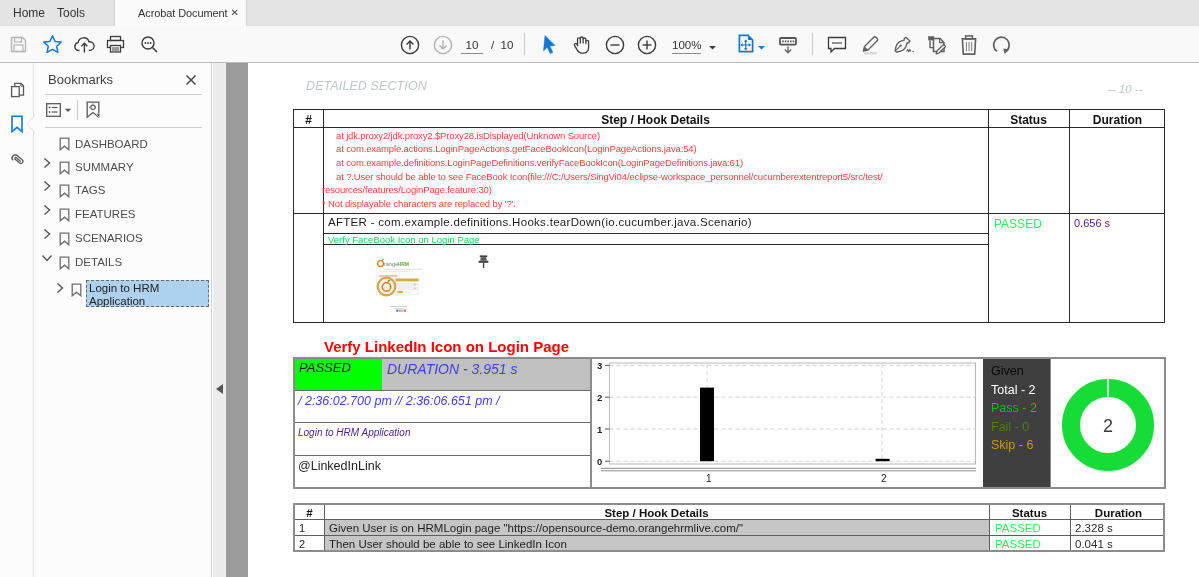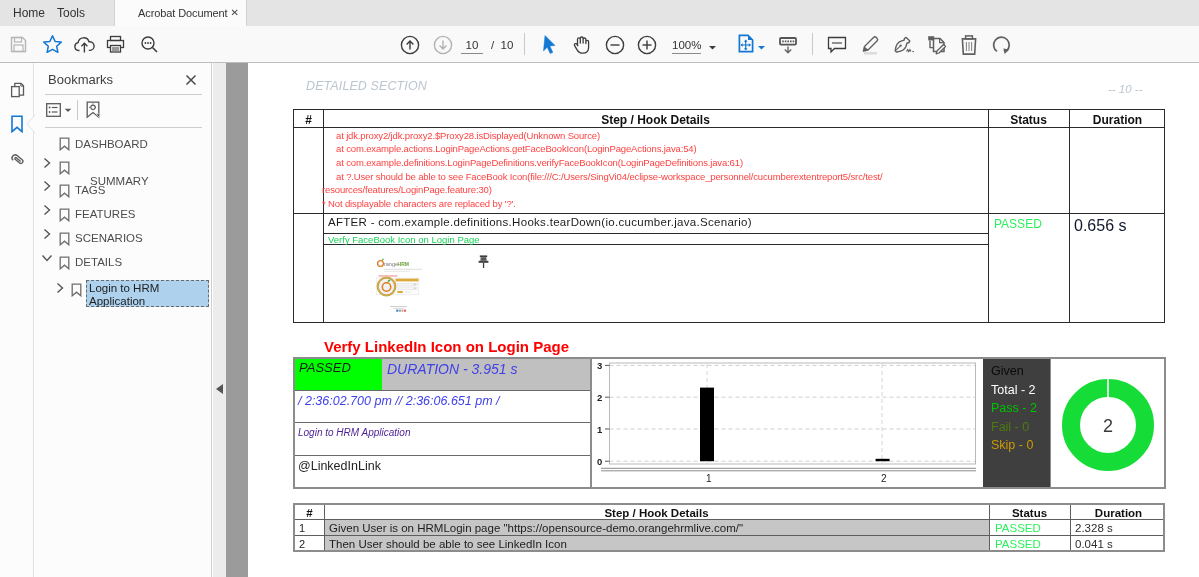--- a/index.html
+++ b/index.html
@@ -246,21 +246,21 @@
         <path d="M1.2 1.2 h8.6 v11.6 l-4.3 -3.6 -4.3 3.6 z" fill="none" stroke="#6e6e6e" stroke-width="1.3"></path>
       </svg>
     <span class="treeitem" style="left:40px;top:74.5px;">DASHBOARD</span>
 
     <svg class="tbi" style="left:8px;top:94px;" width="8" height="12" viewBox="0 0 8 12">
         <path d="M1.5 1.5 l5 4.5 -5 4.5" fill="none" stroke="#555" stroke-width="1.4"></path>
       </svg>
     <svg class="tbi" style="left:24px;top:97.5px;" width="11" height="14" viewBox="0 0 11 14">
         <path d="M1.2 1.2 h8.6 v11.6 l-4.3 -3.6 -4.3 3.6 z" fill="none" stroke="#6e6e6e" stroke-width="1.3"></path>
       </svg>
-    <span class="treeitem" style="left:55px;top:98px;margin-top:14px;">SUMMARY</span>
+    <span class="treeitem" style="left:40px;top:98px;">SUMMARY</span>
 
     <svg class="tbi" style="left:8px;top:117px;" width="8" height="12" viewBox="0 0 8 12">
         <path d="M1.5 1.5 l5 4.5 -5 4.5" fill="none" stroke="#555" stroke-width="1.4"></path>
       </svg>
     <svg class="tbi" style="left:24px;top:120.5px;" width="11" height="14" viewBox="0 0 11 14">
         <path d="M1.2 1.2 h8.6 v11.6 l-4.3 -3.6 -4.3 3.6 z" fill="none" stroke="#6e6e6e" stroke-width="1.3"></path>
       </svg>
     <span class="treeitem" style="left:40px;top:121px;">TAGS</span>
 
     <svg class="tbi" style="left:8px;top:141px;" width="8" height="12" viewBox="0 0 8 12">
@@ -322,21 +322,21 @@
 
       <span class="tracetxt" style="left:42px;top:19.5px;">at jdk.proxy2/jdk.proxy2.$Proxy28.isDisplayed(Unknown Source)</span>
       <span class="tracetxt" style="left:42px;top:33.2px;">at com.example.actions.LoginPageActions.getFaceBookIcon(LoginPageActions.java:54)</span>
       <span class="tracetxt" style="left:42px;top:47px;">at com.example.definitions.LoginPageDefinitions.verifyFaceBookIcon(LoginPageDefinitions.java:61)</span>
       <span class="tracetxt" style="left:42px;top:60.7px;">at ?.User should be able to see FaceBook Icon(file:///C:/Users/SingVi04/eclipse-workspace_personnel/cucumberextentreport5/src/test/</span>
       <span class="tracetxt" style="left:28px;top:74.4px;">resources/features/LoginPage.feature:30)</span>
       <span class="tracetxt" style="left:28px;top:88.2px;">* Not displayable characters are replaced by '?'.</span>
 
       <span class="doc" style="left:34px;top:105.5px;font-size:11.5px;letter-spacing:0.3px;color:#1d1d1d;">AFTER - com.example.definitions.Hooks.tearDown(io.cucumber.java.Scenario)</span>
       <span class="doc greenp" style="left:700px;top:106.5px;font-size:12px;">PASSED</span>
-      <span class="doc" style="left:780px;top:106.5px;font-size:16px;color:#0f172a;">0.656 s</span>
+      <span class="doc" style="left:780px;top:106.5px;font-size:11px;color:#4c1d95;">0.656 s</span>
       <span class="doc" style="left:34px;top:123.5px;font-size:9.5px;color:#17d457;">Verfy FaceBook Icon on Login Page</span>
 
       <svg class="doc" style="left:75px;top:139px;" width="78" height="66" viewBox="0 0 78 66">
         <circle cx="11.5" cy="14.5" r="2.9" fill="none" stroke="#e07b1f" stroke-width="1.3"></circle>
         <path d="M12.3 11.6 q0.8 -2 2.8 -2 q-0.4 2 -2.4 2.2 z" fill="#4caf2e"></path>
         <text x="14.8" y="17" font-size="5.6" fill="#7a7a7a" font-family="Liberation Sans">range</text>
         <text x="28.6" y="17" font-size="5" font-weight="bold" fill="#6aa33a" font-family="Liberation Sans">HRM</text>
         <rect x="15" y="19.8" width="38" height="0.8" fill="#d5d5d5"></rect>
         <rect x="15" y="21.8" width="26" height="0.9" fill="#e3e3e3"></rect>
         <rect x="9.5" y="26.4" width="19" height="1.1" fill="#ef8f8f"></rect>
@@ -404,21 +404,21 @@
         <line x1="7" y1="109.3" x2="382" y2="109.3" stroke="#8a8a8a" stroke-width="1"></line>
         <line x1="7" y1="111.8" x2="382" y2="111.8" stroke="#8a8a8a" stroke-width="1"></line>
         <text x="112" y="123" font-size="10" fill="#222" font-family="Liberation Sans">1</text>
         <text x="287" y="123" font-size="10" fill="#222" font-family="Liberation Sans">2</text>
       </svg>
       <div style="position:absolute;left:391px;top:0;width:66.5px;height:128px;background:#3f3f3f;"></div>
       <span class="doc" style="left:399px;top:5px;font-size:12.5px;color:#0a0a0a;">Given</span>
       <span class="doc" style="left:399px;top:23.5px;font-size:12.5px;color:#ffffff;">Total - 2</span>
       <span class="doc" style="left:399px;top:42px;font-size:12.5px;color:#00c300;">Pass - 2</span>
       <span class="doc" style="left:399px;top:60.5px;font-size:12.5px;color:#4d7c0f;">Fail - 0</span>
-      <span class="doc" style="left:399px;top:79px;font-size:12.5px;color:#cc9900;">Skip - 0</span>
+      <span class="doc" style="left:399px;top:79px;font-size:12.5px;color:#cc9900;">Skip - 6</span>
       <div style="position:absolute;left:457.5px;top:0;width:1px;height:128px;background:#8c8c8c;"></div>
       <svg style="position:absolute;left:467.5px;top:18px;" width="96" height="96" viewBox="0 0 96 96">
         <circle cx="48" cy="48" r="37" fill="none" stroke="#16dc38" stroke-width="18"></circle>
         <line x1="48" y1="1.5" x2="48" y2="21" stroke="#ffffff" stroke-width="1.6"></line>
         <text x="48" y="54.5" font-size="18" fill="#3a3a3a" text-anchor="middle" font-family="Liberation Sans">2</text>
       </svg>
     </div>
 
     <div class="doc" id="btable">
       <div style="position:absolute;left:29px;top:14px;width:665px;height:16.2px;background:#c6c6c6;"></div>

